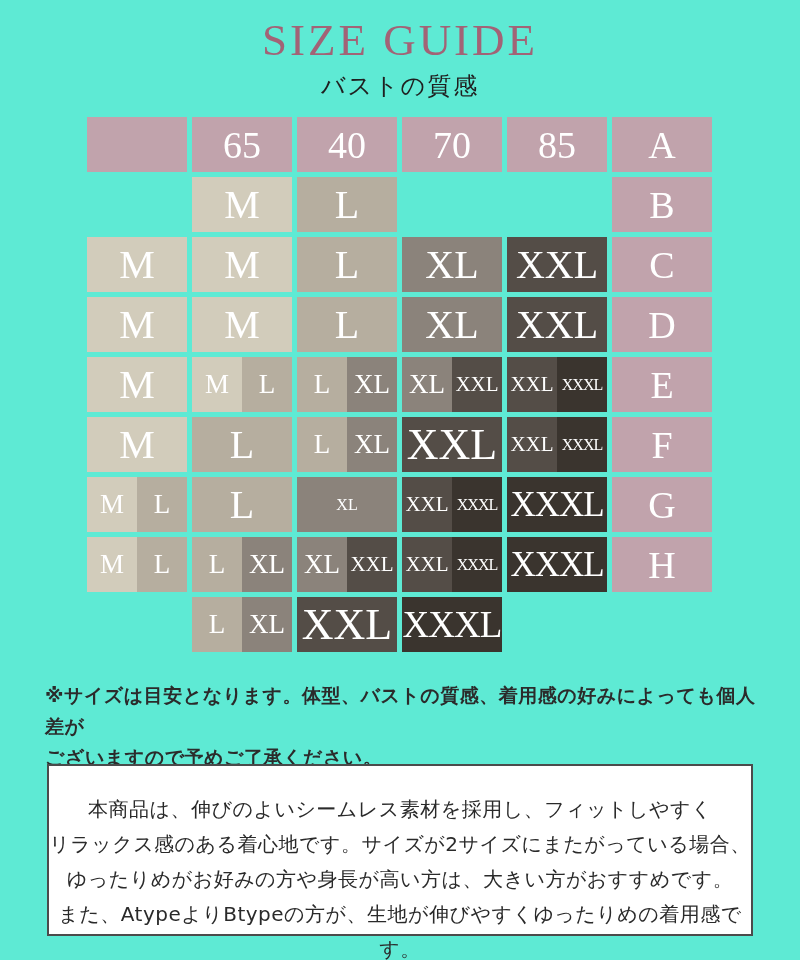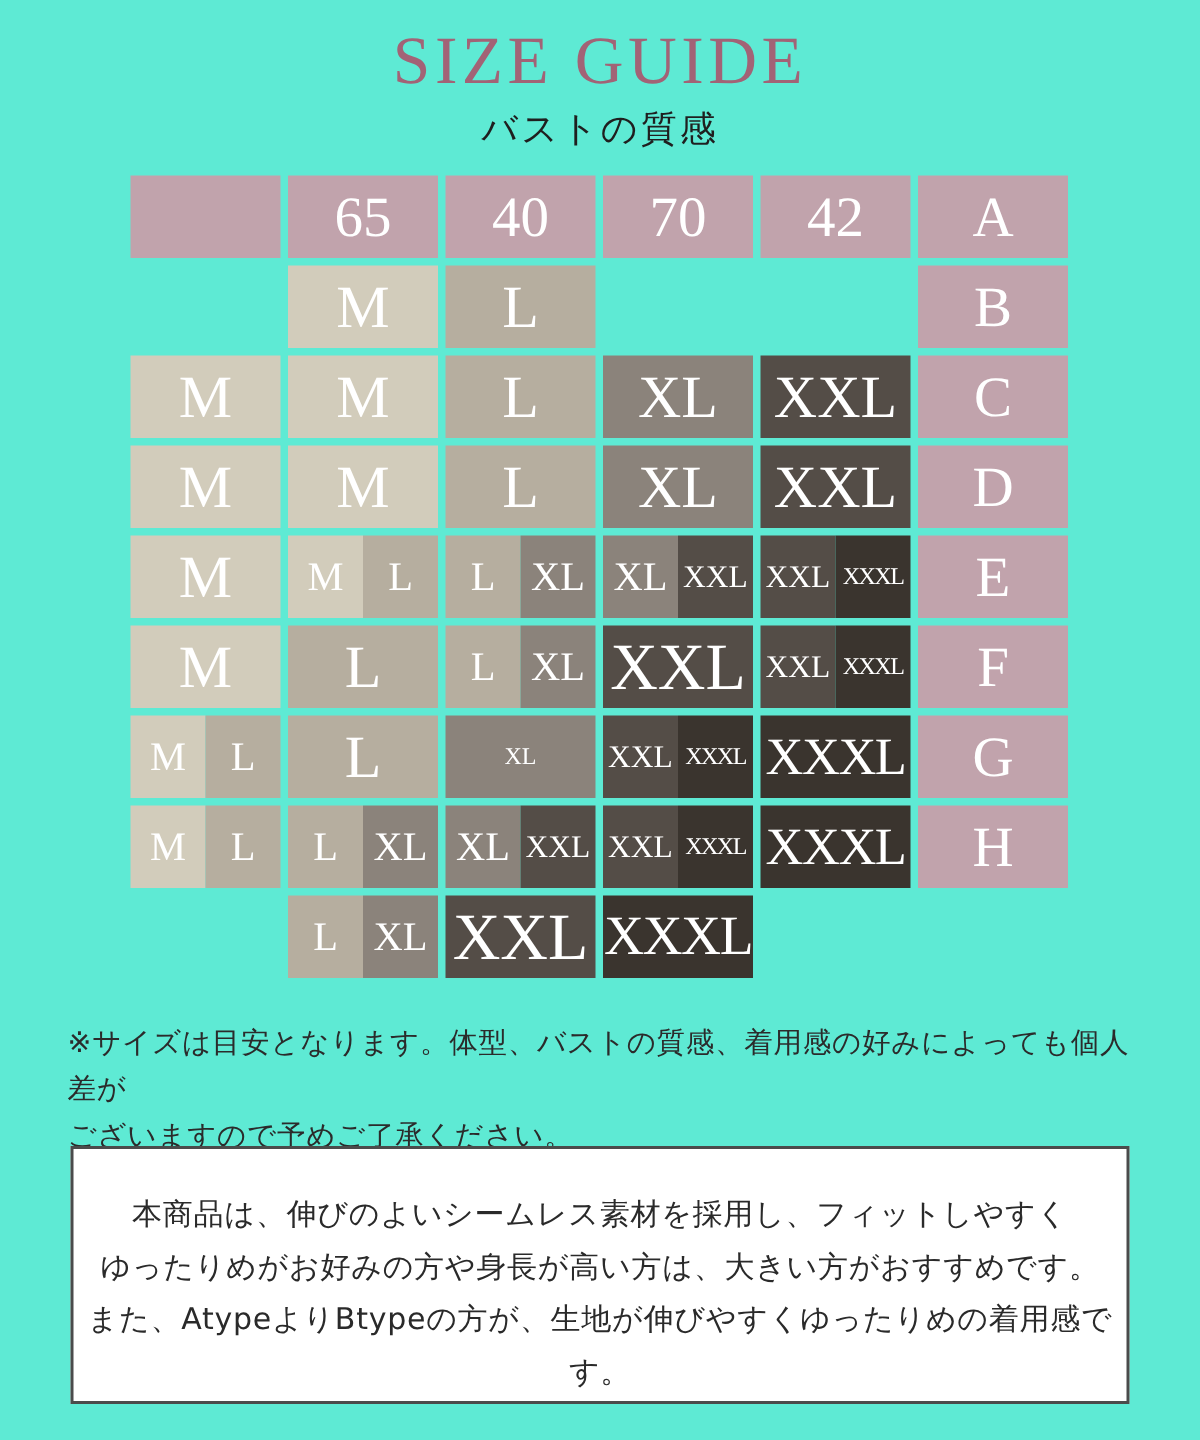--- a/index.html
+++ b/index.html
@@ -20,21 +20,21 @@
   .cell.rose{background:#c1a3ac;}
   .cell.header-cell{font-size:38px;}
   .cell.row-label{font-size:38px;}
   .cell.empty{background:transparent;}
   .cell.split{display:flex;align-items:stretch;padding:0;}
   .cell .half{flex:1 1 50%;display:flex;align-items:center;justify-content:center;color:#fff;}
   
   .note{position:absolute;left:45px;top:680px;width:712px;margin:0;
         font-size:19px;line-height:31px;color:#2b2b2b;letter-spacing:0.5px;
         font-family:"DejaVu Sans","Liberation Sans",sans-serif;}
-  .note p{margin:0;}
+  .note p{margin:0;font-weight:bold;}
   
   .advice-box{position:absolute;left:47px;top:764px;width:706px;height:172px;
         border:2px solid #4b4b4b;box-sizing:border-box;background:#ffffff;}
   .advice-heading{position:absolute;top:-19px;left:50%;transform:translateX(-50%);
         display:flex;align-items:center;gap:24px;background:#ffffff;padding:0 8px;white-space:nowrap;}
   .advice-word{font-family:"Liberation Serif",serif;font-weight:bold;font-size:31px;
         color:#8e8e8e;letter-spacing:2px;}
   .dash{width:56px;height:2px;background:#4d4d4d;}
   .advice-body{padding-top:26px;}
   .advice-line{margin:0;text-align:center;font-size:20px;line-height:35px;color:#2a2a2a;
@@ -46,21 +46,21 @@
 <div class="page">
 
   <h1 class="main-title">SIZE GUIDE</h1>
   <h2 class="sub-title">バストの質感</h2>
 
   <div class="size-grid" id="size-grid">
       <div class="cell rose header-cell" style="background: rgb(193, 163, 172);"></div>
       <div class="cell rose header-cell" style="background: rgb(193, 163, 172);">65</div>
       <div class="cell rose header-cell" style="background: rgb(193, 163, 172);">40</div>
       <div class="cell rose header-cell" style="background: rgb(193, 163, 172);">70</div>
-      <div class="cell rose header-cell" style="background: rgb(193, 163, 172);">42</div>
+      <div class="cell rose header-cell" style="background: rgb(193, 163, 172);">85</div>
       <div class="cell rose row-label" style="background: rgb(193, 163, 172);">A</div>
       <div class="cell empty"></div>
       <div class="cell single" style="background: rgb(210, 204, 187); font-size: 40px;">M</div>
       <div class="cell single" style="background: rgb(182, 174, 159); font-size: 40px;">L</div>
       <div class="cell empty"></div>
       <div class="cell empty"></div>
       <div class="cell rose row-label" style="background: rgb(193, 163, 172);">B</div>
       <div class="cell single" style="background: rgb(210, 204, 187); font-size: 40px;">M</div>
       <div class="cell single" style="background: rgb(210, 204, 187); font-size: 40px;">M</div>
       <div class="cell single" style="background: rgb(182, 174, 159); font-size: 40px;">L</div>
@@ -144,18 +144,19 @@
     </div>
 
   <div class="note">
     <p>※サイズは目安となります。体型、バストの質感、着用感の好みによっても個人差が</p>
     <p>ございますので予めご了承ください。</p>
   </div>
 
   <div class="advice-box">
     <div class="advice-body">
       <p class="advice-line">本商品は、伸びのよいシームレス素材を採用し、フィットしやすく</p>
+      <p class="advice-line">リラックス感のある着心地です。サイズが2サイズにまたがっている場合、</p>
       <p class="advice-line">ゆったりめがお好みの方や身長が高い方は、大きい方がおすすめです。</p>
       <p class="advice-line">また、AtypeよりBtypeの方が、生地が伸びやすくゆったりめの着用感です。</p>
     </div>
   </div>
 
 </div>
 
 </body></html>

